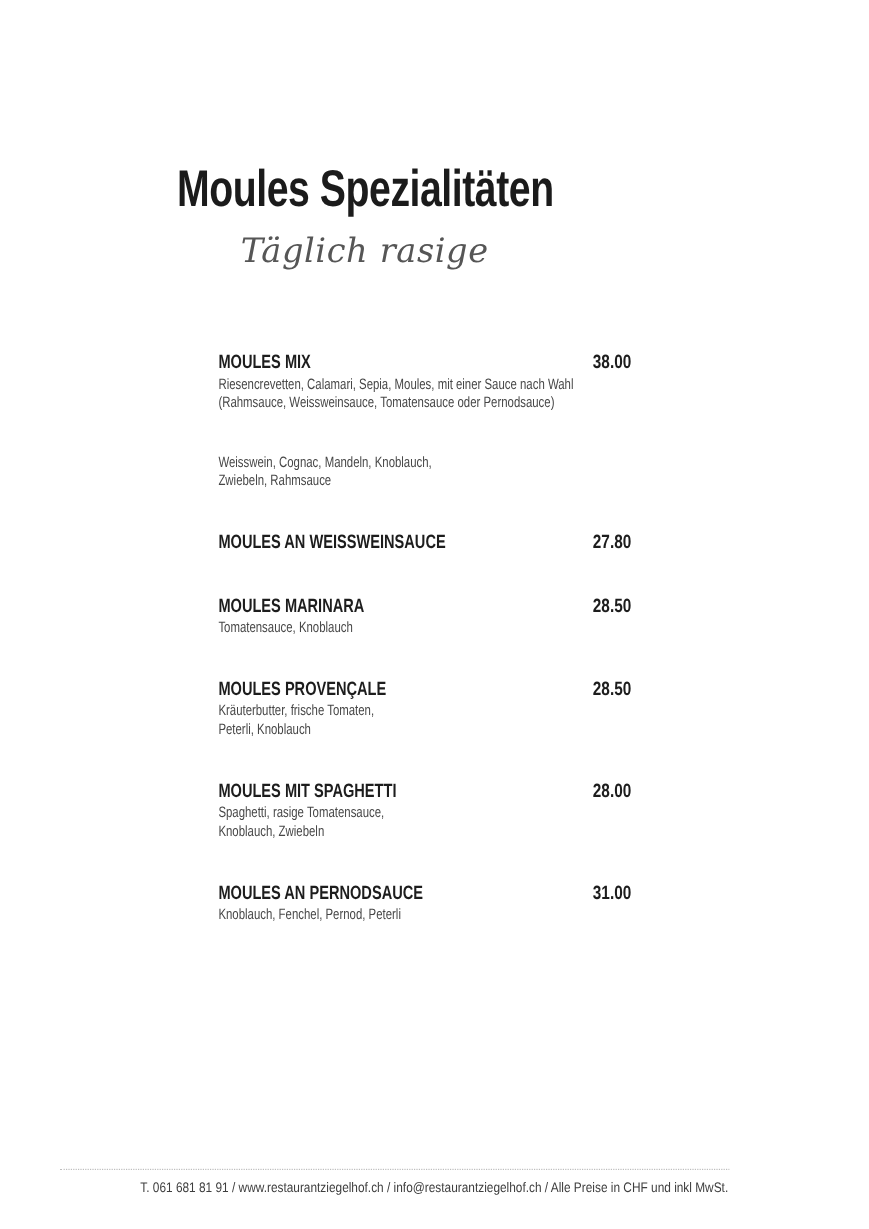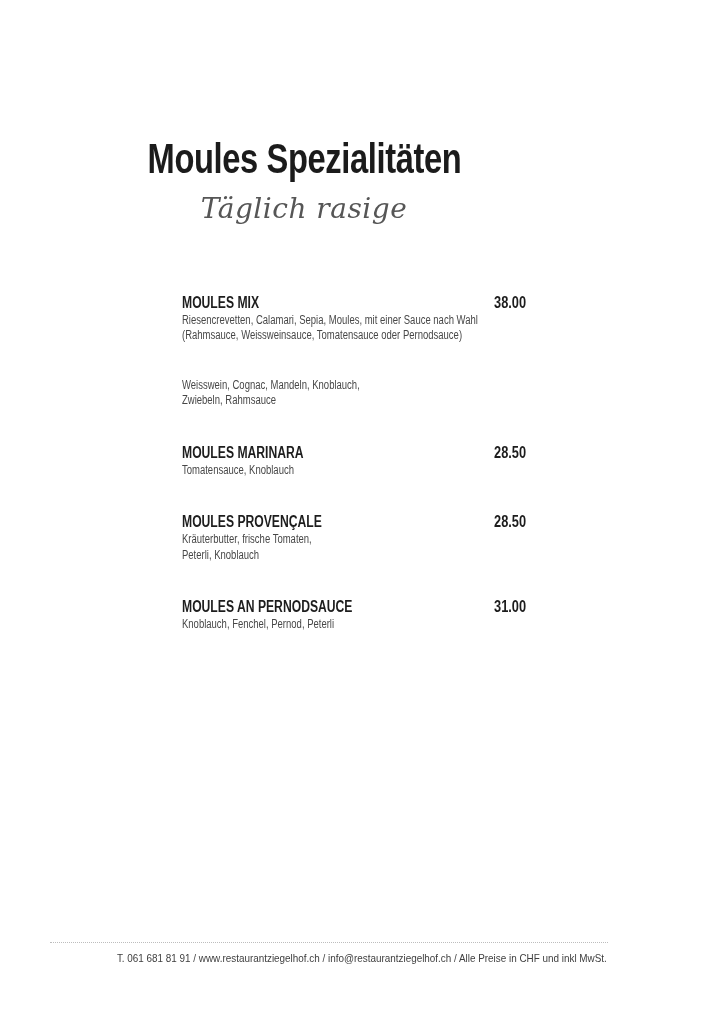--- a/index.html
+++ b/index.html
@@ -80,21 +80,21 @@
     color: #474747;
     white-space: pre;
     transform: scaleX(0.76);
     transform-origin: 0 0;
   }
 
   
   .footer {
     position: absolute;
     left: 0;
-    top: 942px;
+    top: 974px;
     width: 724px;
     text-align: center;
   }
 
   .footer-divider {
     width: 624px;
     height: 0;
     margin: 0 auto;
     border-top: 1px dotted #bdbdbd;
   }
@@ -128,38 +128,53 @@
       </div>
       <div class="item-desc">Riesencrevetten, Calamari, Sepia, Moules, mit einer Sauce nach Wahl
 (Rahmsauce, Weissweinsauce, Tomatensauce oder Pernodsauce)</div>
     </section>
 
     <section class="item">
       <div class="item-desc">Weisswein, Cognac, Mandeln, Knoblauch,
 Zwiebeln, Rahmsauce</div>
     </section>
 
+    <section class="item">
+      <div class="item-row">
+        <span class="item-name">MOULES AN WEISSWEINSAUCE</span>
+        <span class="item-price">27.80</span>
+      </div>
+      <div class="item-desc"></div>
+    </section>
 
     <section class="item">
       <div class="item-row">
         <span class="item-name">MOULES MARINARA</span>
         <span class="item-price">28.50</span>
       </div>
       <div class="item-desc">Tomatensauce, Knoblauch</div>
     </section>
 
     <section class="item">
       <div class="item-row">
         <span class="item-name">MOULES PROVENÇALE</span>
         <span class="item-price">28.50</span>
       </div>
       <div class="item-desc">Kräuterbutter, frische Tomaten,
 Peterli, Knoblauch</div>
     </section>
 
+    <section class="item">
+      <div class="item-row">
+        <span class="item-name">MOULES MIT SPAGHETTI</span>
+        <span class="item-price">28.00</span>
+      </div>
+      <div class="item-desc">Spaghetti, rasige Tomatensauce,
+Knoblauch, Zwiebeln</div>
+    </section>
 
     <section class="item">
       <div class="item-row">
         <span class="item-name">MOULES AN PERNODSAUCE</span>
         <span class="item-price">31.00</span>
       </div>
       <div class="item-desc">Knoblauch, Fenchel, Pernod, Peterli</div>
     </section>
 
   </main>

